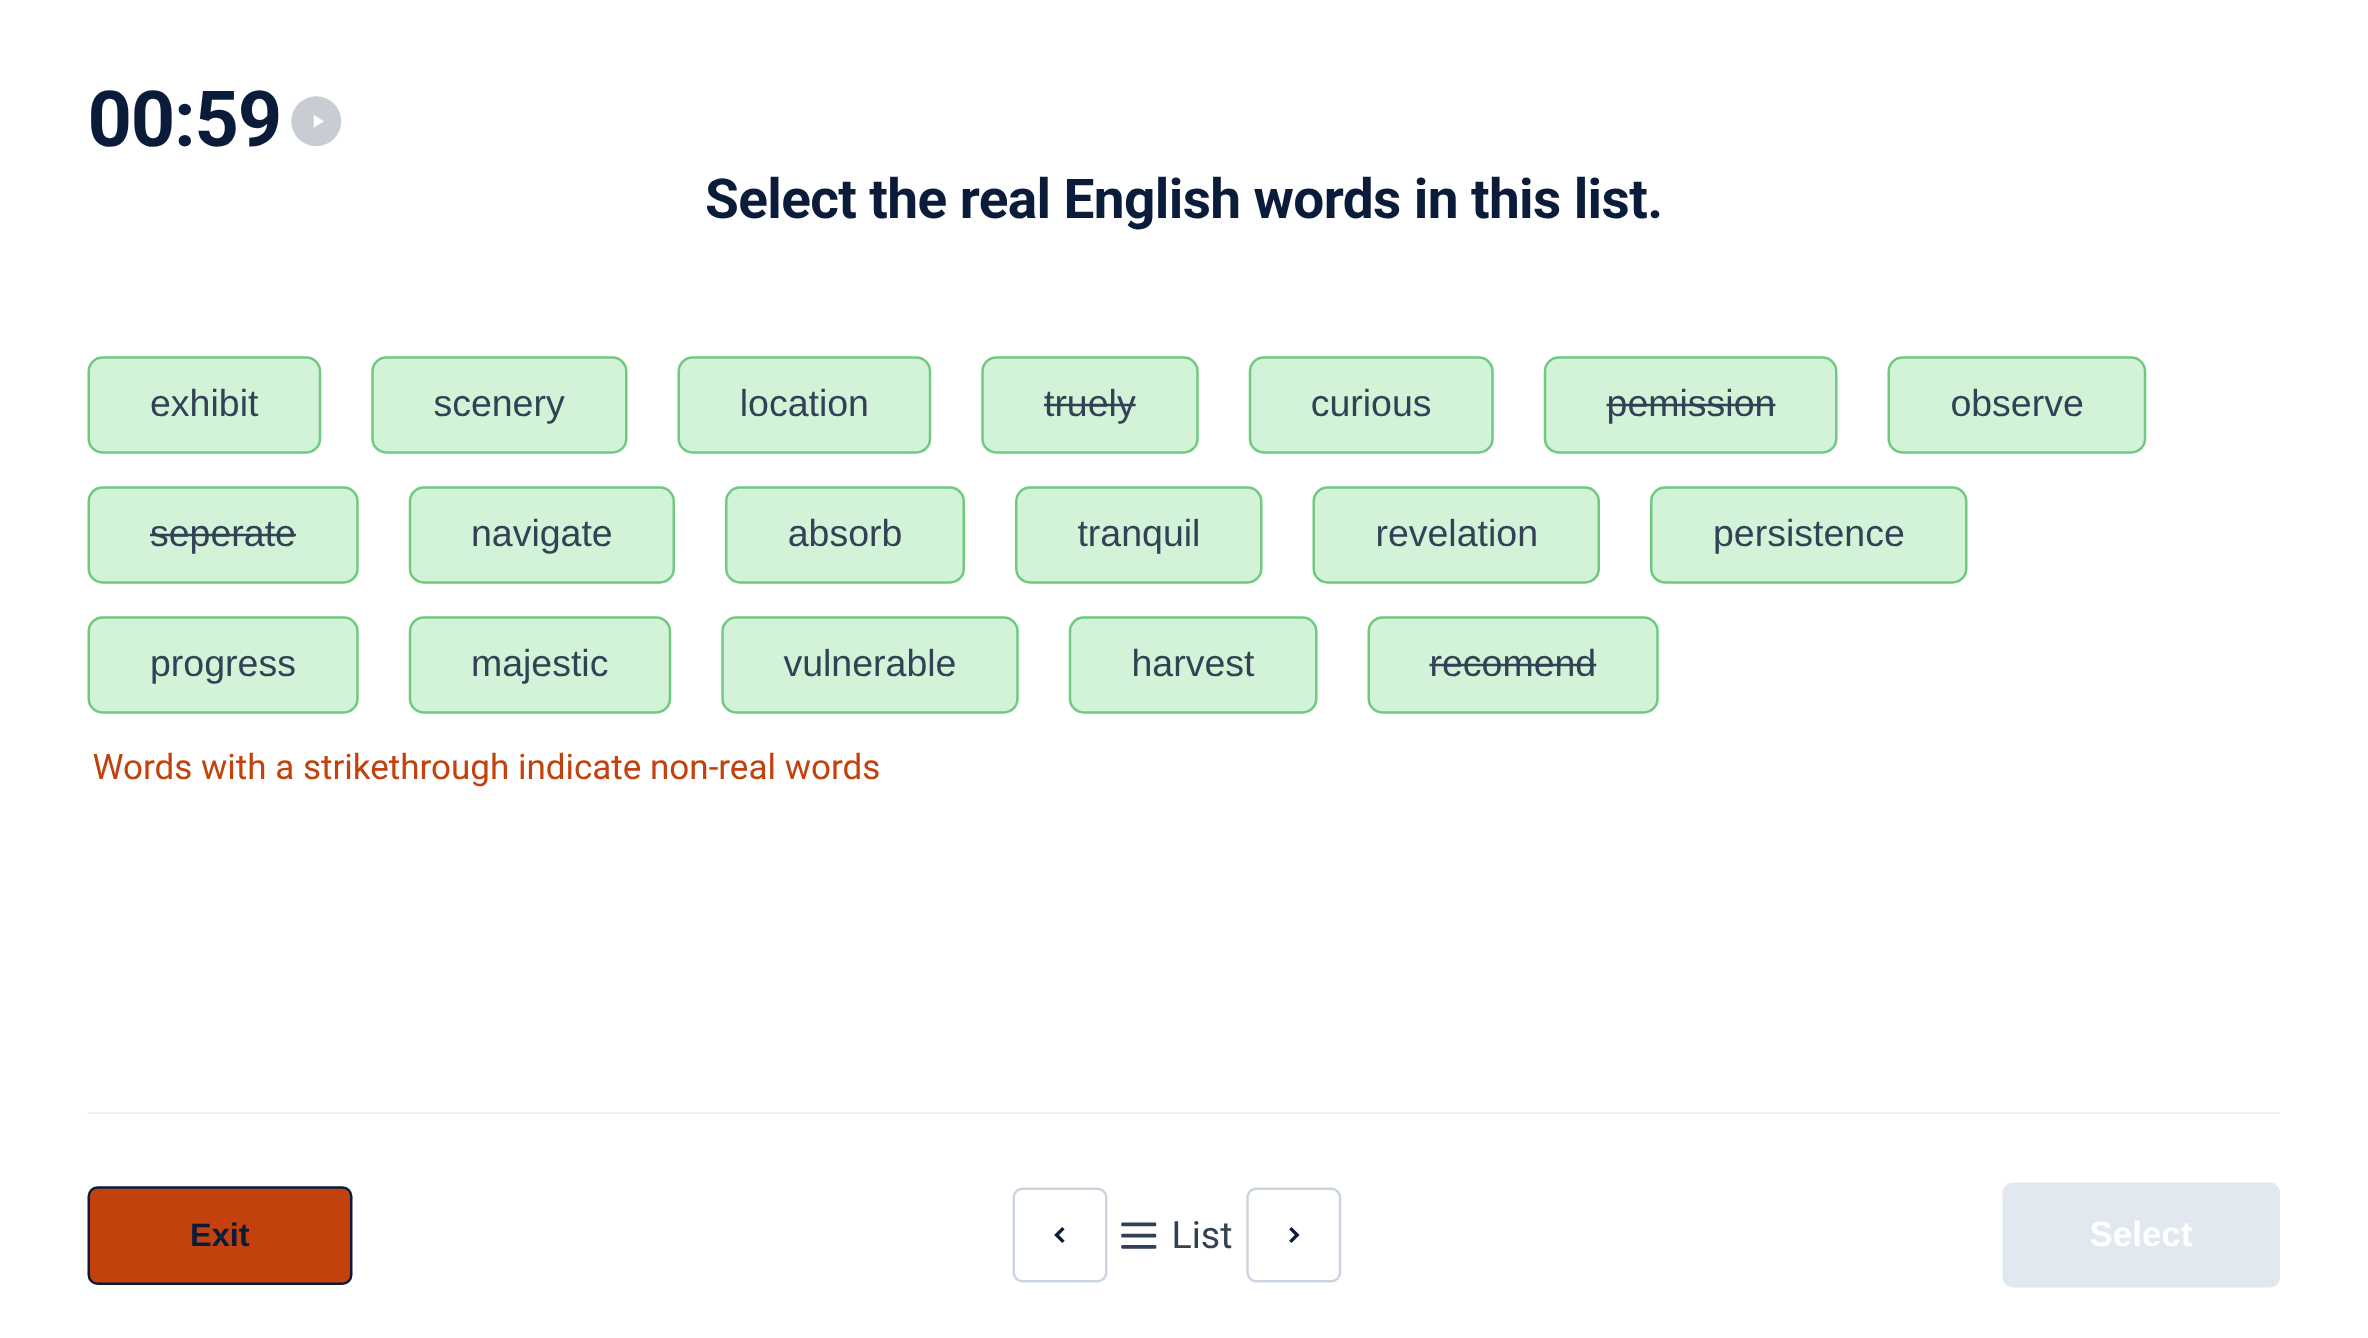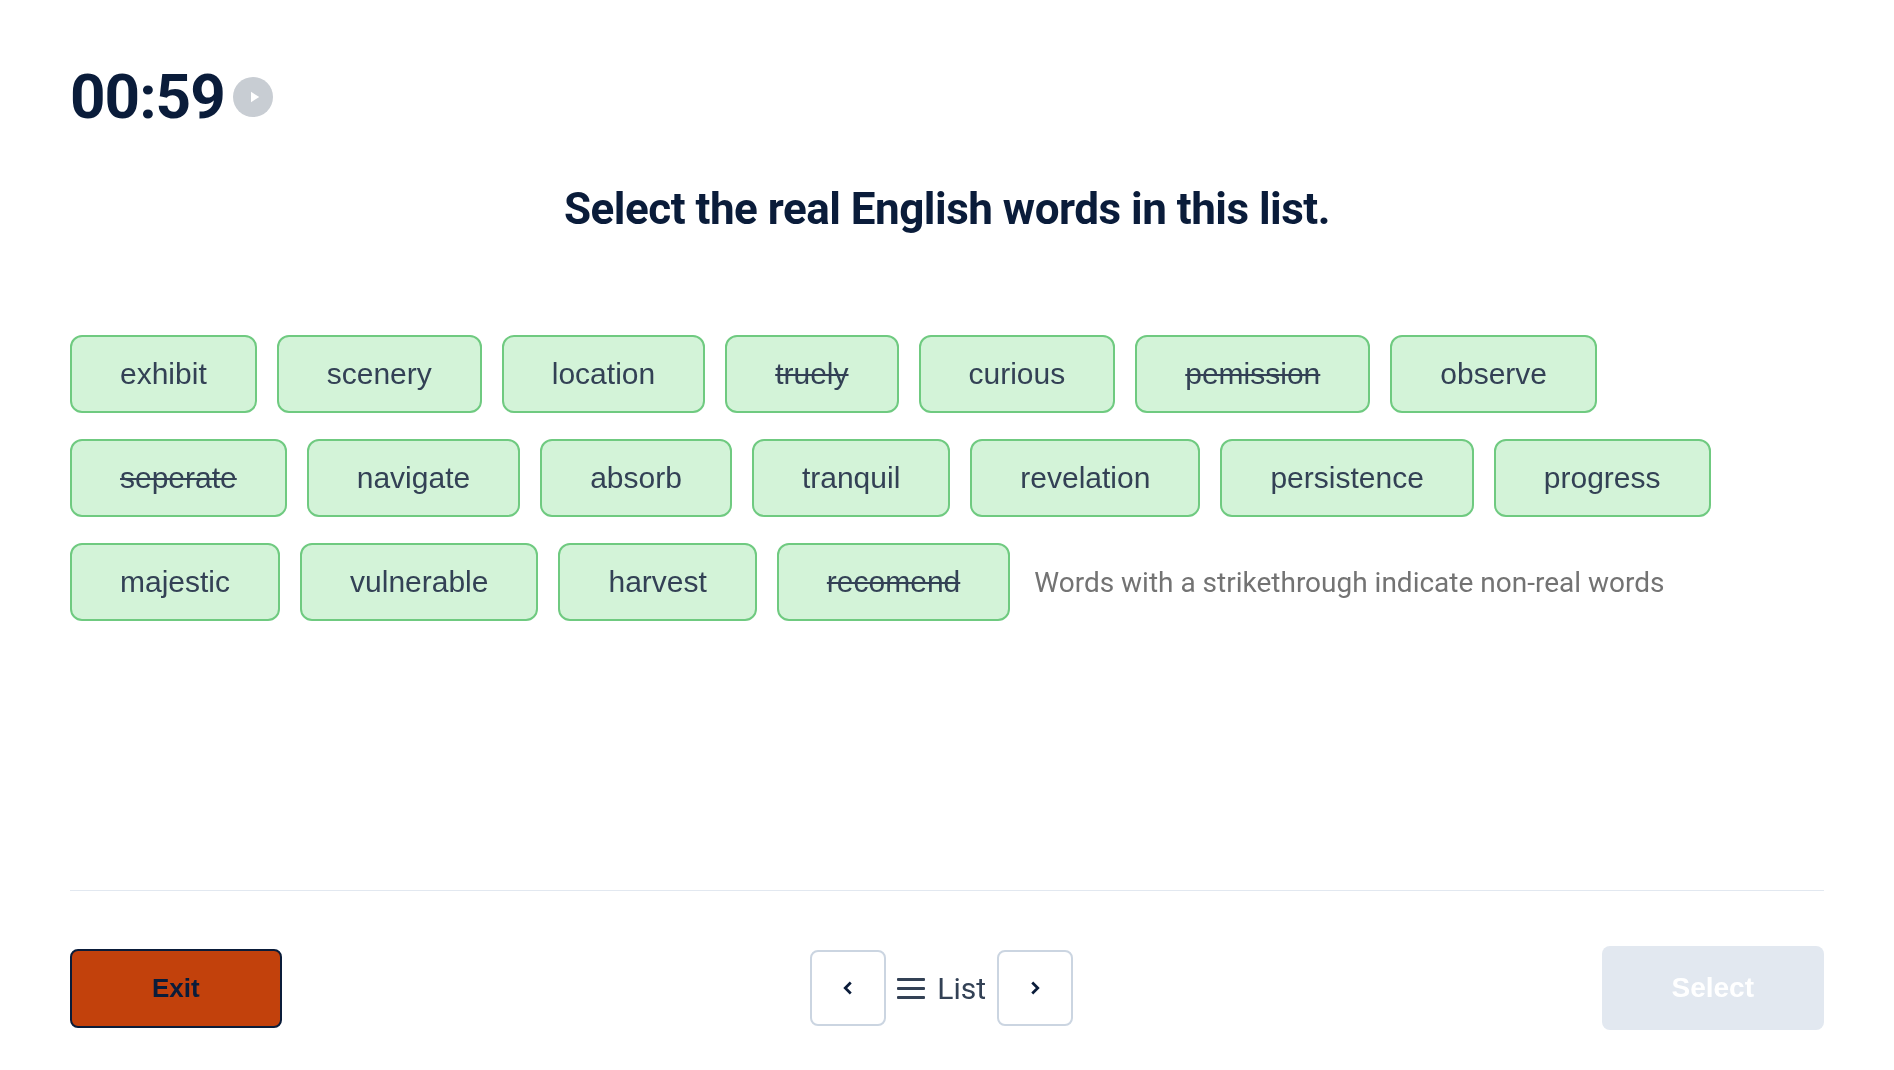--- a/index.html
+++ b/index.html
@@ -47,29 +47,28 @@
       width: 18px;
       height: 18px;
       margin-left: 3px;
     }
     
     .question-title {
       text-align: center;
       font-size: 44px;
       font-weight: 700;
       color: #0a1c3a;
-      margin-top: 50px;
       letter-spacing: -0.5px;
     }
     
     .words-container {
       padding: 100px 70px 0 70px;
       display: flex;
       flex-wrap: wrap;
-      gap: 26px 20px;
+      gap: 26px 40px;
       align-items: center;
     }
     
     .word-chip {
       background: #d3f3d8;
       border: 2px solid #6fca80;
       border-radius: 12px;
       padding: 22px 48px;
       font-size: 30px;
       color: #334155;
@@ -79,21 +78,21 @@
       white-space: nowrap;
     }
     
     .word-chip.strikethrough {
       text-decoration: line-through;
       text-decoration-thickness: 2px;
     }
     
     .hint-text {
       font-size: 28px;
-      color: #737373;
+      color: #c2410c;
       margin-left: 4px;
     }
     
     .footer {
       position: absolute;
       bottom: 40px;
       left: 70px;
       right: 70px;
     }
     

